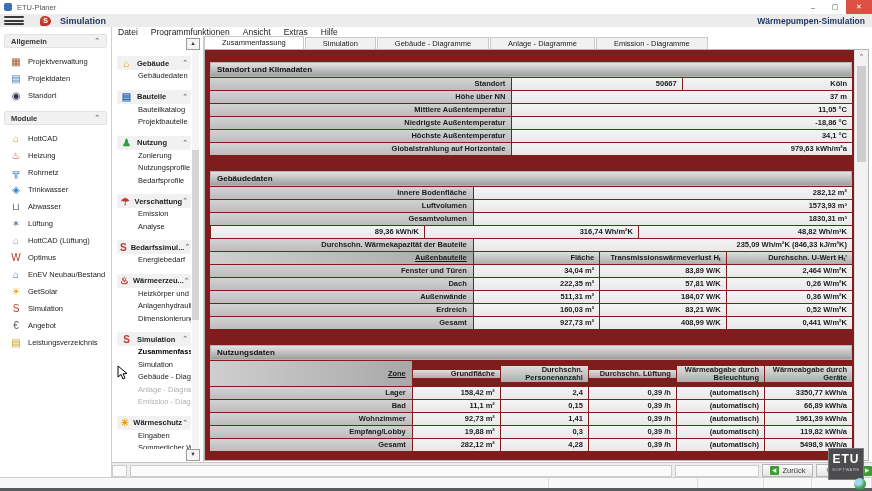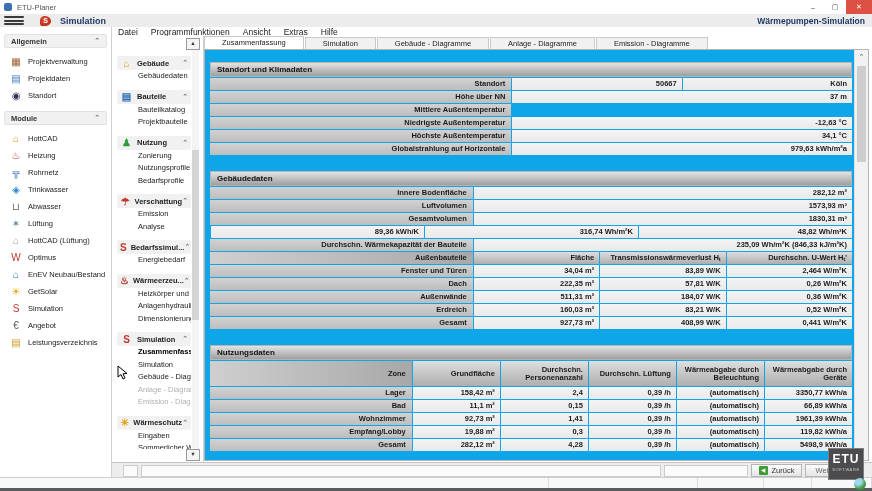--- a/index.html
+++ b/index.html
@@ -43,44 +43,44 @@
   .tree-thumb{position:absolute;left:0;top:100px;height:170px;width:7px;background:#d4d4d4;}
   .tree-content{position:absolute;left:0;top:13px;right:12px;bottom:13px;overflow:hidden;padding-left:5px;}
   .tree-group{margin-bottom:7px;}
   .tree-group-header{display:flex;align-items:center;height:14px;margin-top:7px;background:#f1f1f1;border-radius:2px;
                      font-size:7.5px;font-weight:bold;color:#222;padding:0 3px;}
   .tree-group-icon{width:13px;text-align:center;margin-right:4px;font-size:10px;line-height:11px;}
   .tree-item{height:12.5px;line-height:12.5px;padding-left:21px;font-size:7.5px;color:#222;white-space:nowrap;cursor:default;}
   .tree-item.selected{font-weight:bold;color:#000;}
   .tree-item.disabled{color:#b0b0b0;}
   
-  .main{position:absolute;left:204px;top:49px;right:3px;bottom:30px;border:1px solid #b5b5b5;background:#0ea5e9;}
+  .main{position:absolute;left:204px;top:49px;right:3px;bottom:30px;border:1px solid #b5b5b5;background:#7f1d1d;}
   .content{position:absolute;left:2px;top:0;right:14px;bottom:0;padding-top:12px;overflow:hidden;}
   .vscroll{position:absolute;right:0;top:0;width:13px;bottom:0;background:#f2f2f2;border-left:1px solid #e0e0e0;}
   .vs-arrow{position:absolute;left:0;right:0;text-align:center;font-size:7px;color:#555;}
   .vs-up{top:3px;} .vs-down{bottom:6px;}
   .vs-thumb{position:absolute;left:2px;right:2px;top:16px;height:96px;background:#cdcdcd;}
   .section{margin:0 2px 16px 3px;}
   .section-title{height:13px;line-height:13px;background:linear-gradient(#e3e3e3,#9f9f9f);border:1px solid #b5b5b5;
                  font-size:8px;font-weight:bold;color:#111;padding-left:6px;}
   .trow{display:flex;margin-top:1px;height:12px;line-height:12px;font-size:7.5px;font-weight:bold;color:#1a1a1a;}
   .row-label{flex:0 0 40%;text-align:right;padding-right:6px;background:linear-gradient(180deg,#d2d2d2,#bdbdbd);white-space:nowrap;overflow:hidden;}
-  .cells{flex:1;display:flex;min-width:0;}
+  .cells{flex:1;display:flex;min-width:0;align-items:center;}
   .cell{flex:1;text-align:right;padding:0 5px;background:linear-gradient(#f4f4f4,#e9e9e9);margin-left:1px;overflow:hidden;white-space:nowrap;}
-  .trow.header .row-label{background:linear-gradient(90deg,#cfcfcf,#a8a8a8);}
+  .trow.header .row-label{background:linear-gradient(90deg,#cfcfcf,#a8a8a8);text-decoration:underline;}
   .trow.header .cell{background:linear-gradient(#dedede,#aeaeae);}
   .section[data-kind="standort"] .row-label{flex-basis:46%;}
   .section[data-kind="nutzung"] .row-label{flex-basis:30.5%;}
   .section[data-kind="nutzung"] .trow.header{height:25px;}
   .section[data-kind="nutzung"] .trow.header .row-label{line-height:25px;}
   .section[data-kind="nutzung"] .trow.header .cell{display:flex;align-items:center;justify-content:flex-end;
        line-height:8px;text-align:right;white-space:normal;}
   
   .bottomnav{position:absolute;left:112px;right:0;top:462px;height:15px;background:#ededed;border-top:1px solid #c6c6c6;
-             display:flex;align-items:center;gap:3px;padding:0 11px;}
+             display:flex;align-items:center;gap:3px;padding:0 0;}
   .bn-box{height:10px;background:#fbfbfb;border:1px solid #ccc;}
   .bn-small{width:13px;} .bn-field1{flex:1;} .bn-field2{width:82px;}
   .btn{display:flex;align-items:center;justify-content:center;height:11px;background:linear-gradient(#fcfcfc,#e5e5e5);
        border:1px solid #b5b5b5;font-size:7.5px;color:#333;gap:4px;padding:0 7px;white-space:nowrap;}
   .btn-weiter{color:#666;padding:0 9px;}
   .green-sq{width:9px;height:9px;background:#3f9c35;color:#fff;font-size:5.5px;line-height:9px;text-align:center;border-radius:1px;flex:0 0 auto;}
   .arrow-standalone{width:10px;height:10px;margin-left:1px;}
   
   .etulogo{position:absolute;left:828px;top:448px;width:34px;height:30px;background:#4c4c4e;border:1px solid #7d7d7f;
            color:#fff;text-align:center;z-index:6;}
@@ -391,27 +391,32 @@
               <div class="row-label">Höhe über NN</div>
               <div class="cells">
 
                   <span class="cell">37 m</span>
 
               </div>
             </div>
 
             <div class="trow">
               <div class="row-label">Mittlere Außentemperatur</div>
+              <div class="cells">
+
+                  <span class="cell">11,05 °C</span>
+
+              </div>
             </div>
 
             <div class="trow">
               <div class="row-label">Niedrigste Außentemperatur</div>
               <div class="cells">
 
-                  <span class="cell">-12,63 °C</span>
+                  <span class="cell">-18,86 °C</span>
 
               </div>
             </div>
 
             <div class="trow">
               <div class="row-label">Höchste Außentemperatur</div>
               <div class="cells">
 
                   <span class="cell">34,1 °C</span>
 

